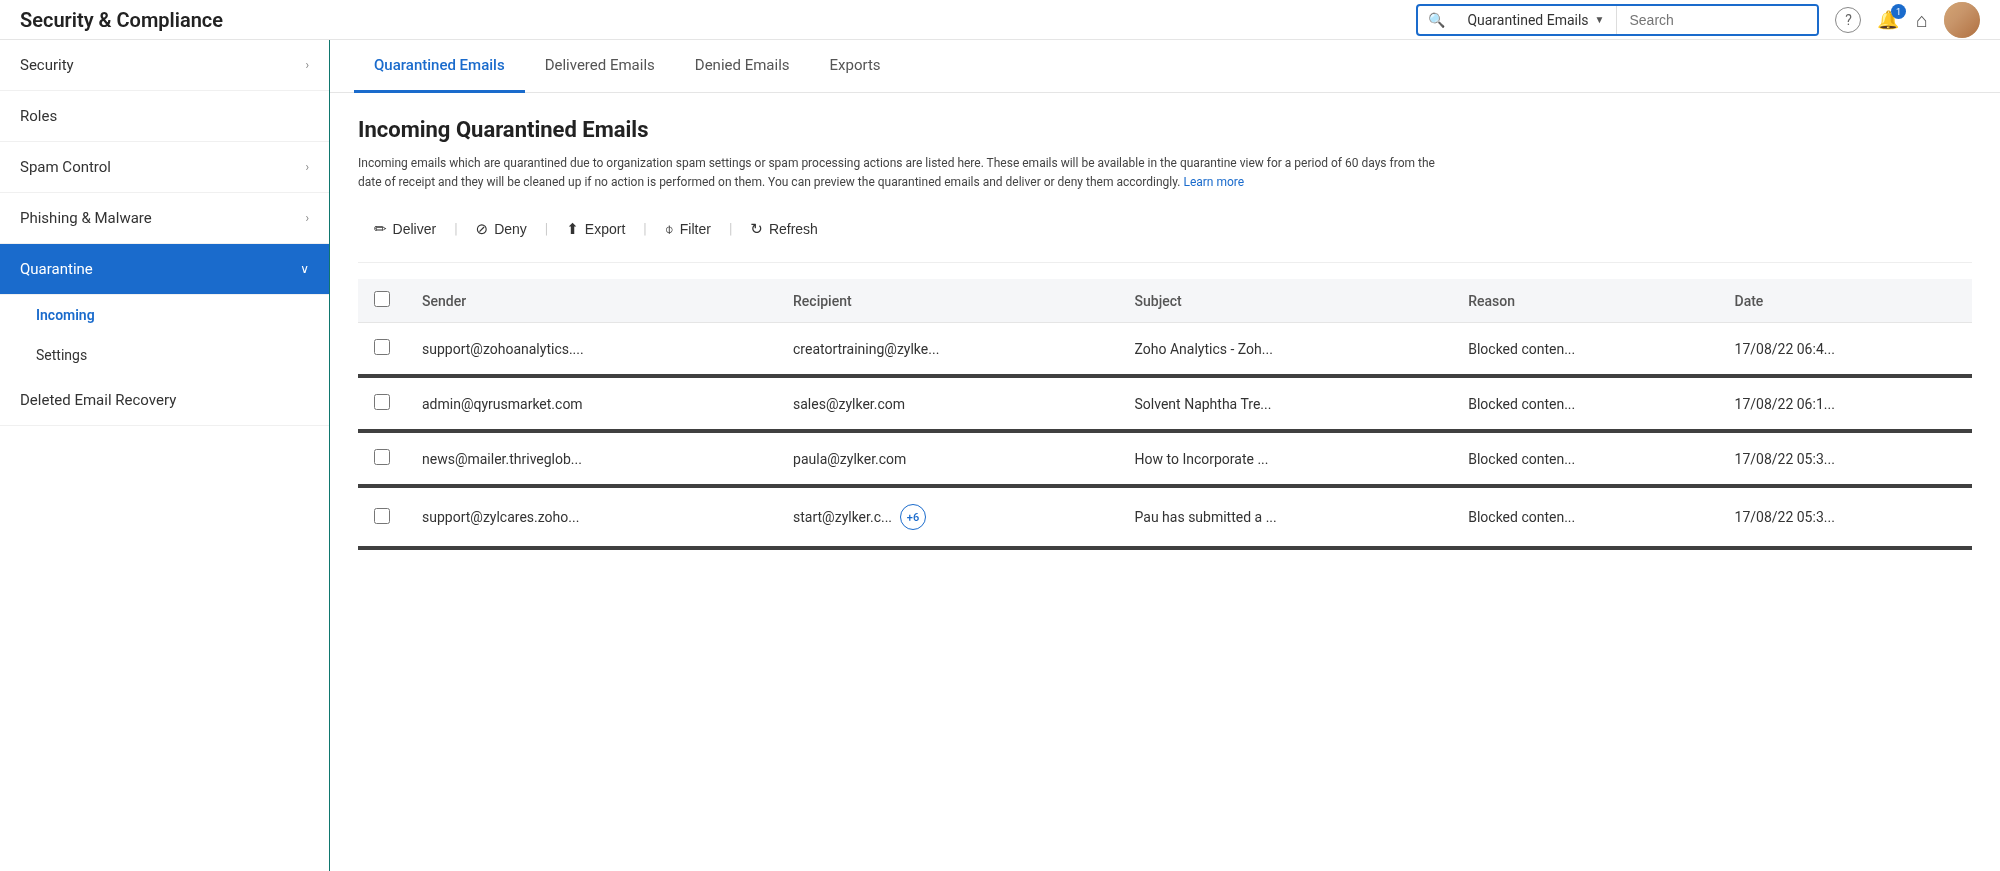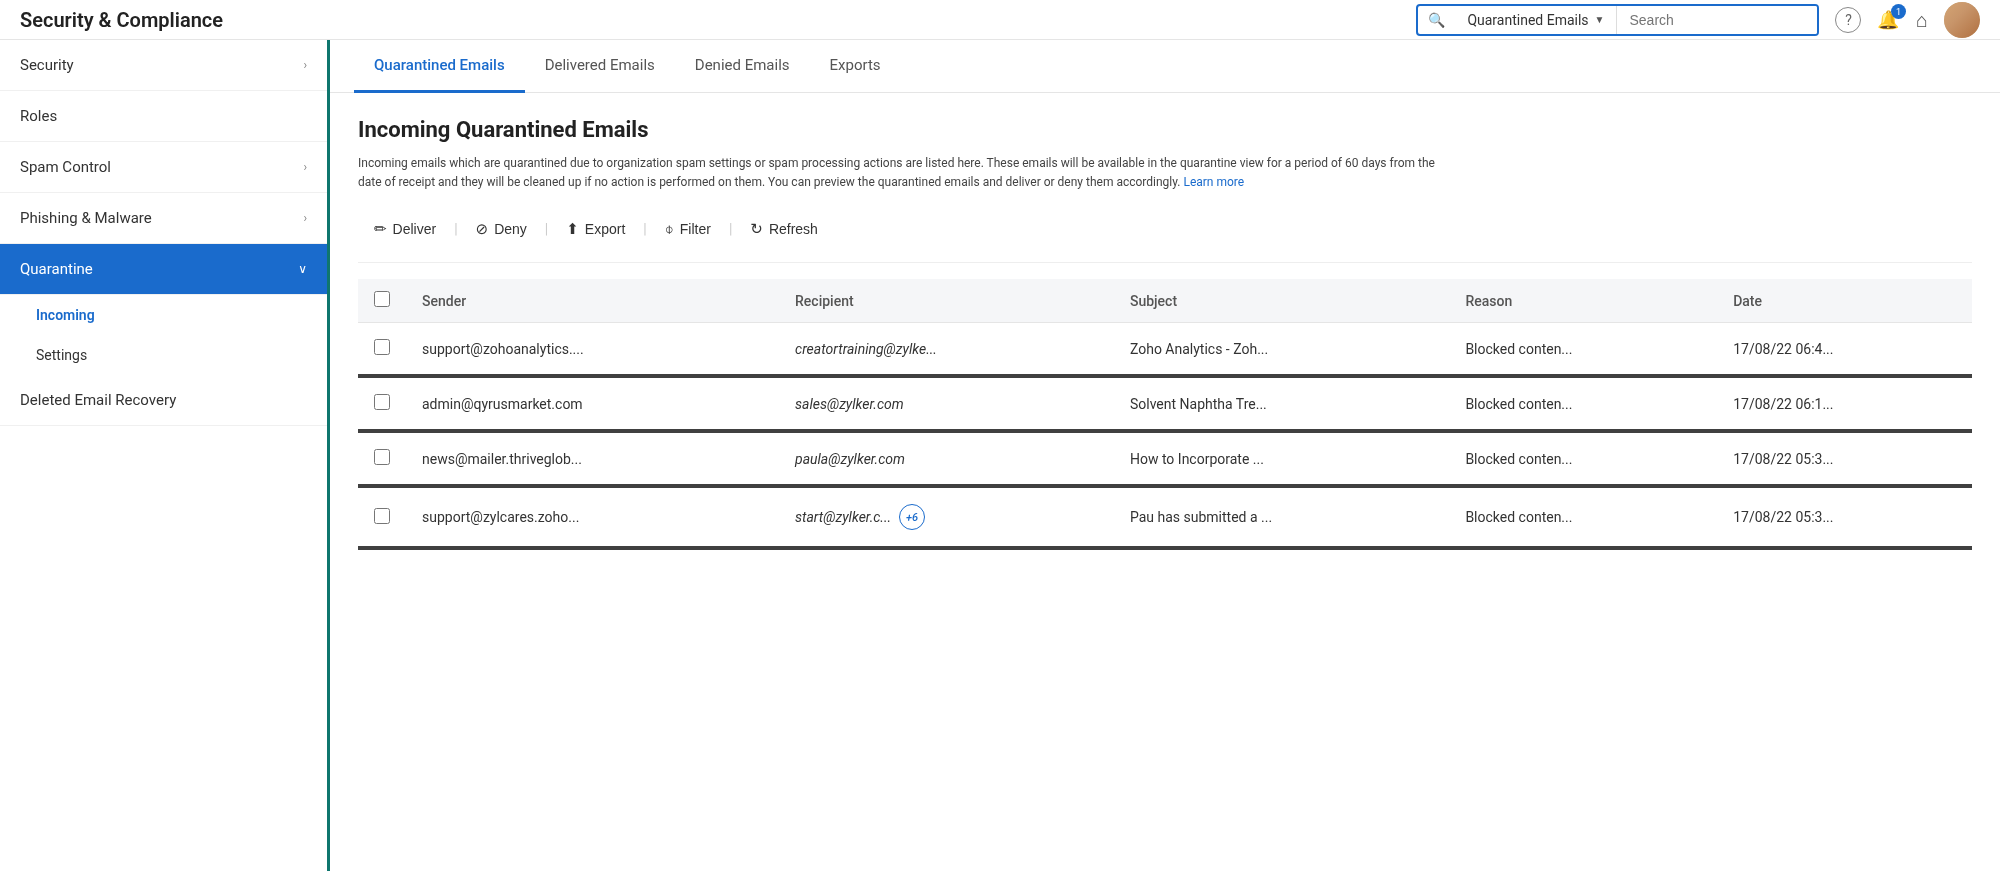--- a/index.html
+++ b/index.html
@@ -37,21 +37,21 @@
     }
     .avatar { width: 36px; height: 36px; border-radius: 50%; background: #c8a882; overflow: hidden; cursor: pointer; }
     .avatar-placeholder { width: 100%; height: 100%; background: linear-gradient(135deg, #d4a574, #c8956a); border-radius: 50%; }
 
     
     .main-layout { display: flex; flex: 1; overflow: hidden; }
 
     
     .sidebar {
       width: 330px; min-width: 330px; background: #fff;
-      border-right: 3px solid #0f766e; overflow-y: auto; flex-shrink: 0;
+      border-right: 1px solid #0f766e; overflow-y: auto; flex-shrink: 0;
     }
     .sidebar-item {
       display: flex; align-items: center; justify-content: space-between;
       padding: 16px 20px; cursor: pointer; color: #333; font-size: 15px;
       border-bottom: 1px solid #f0f0f0;
     }
     .sidebar-item.active { background: #1a6bcc; color: #fff; }
     .sidebar-item.active .chevron { color: #fff; }
     .sidebar-item .chevron { font-size: 12px; color: #888; }
     .sidebar-sub-item {
@@ -96,21 +96,21 @@
     .email-table th {
       padding: 12px 16px; text-align: left; font-size: 14px;
       font-weight: 500; color: #555; border-bottom: 1px solid #e5e5e5;
     }
     .email-table td {
       padding: 16px 16px; font-size: 14px; color: #333;
       border-bottom: 4px solid #404040;
     }
     .checkbox-col { width: 40px; }
     .checkbox { width: 16px; height: 16px; cursor: pointer; accent-color: #1a6bcc; }
-    .recipient-cell { display: flex; align-items: center; gap: 8px; font-style: italic; }
+    .recipient-cell { display: flex; align-items: center; gap: 8px; }
     .more-badge {
       background: #fff; border: 1.5px solid #1a6bcc; color: #1a6bcc;
       border-radius: 50%; width: 26px; height: 26px; font-size: 11px;
       display: flex; align-items: center; justify-content: center;
       font-weight: 500; cursor: pointer;
     }
   </style>
 </head>
 <body>
 

